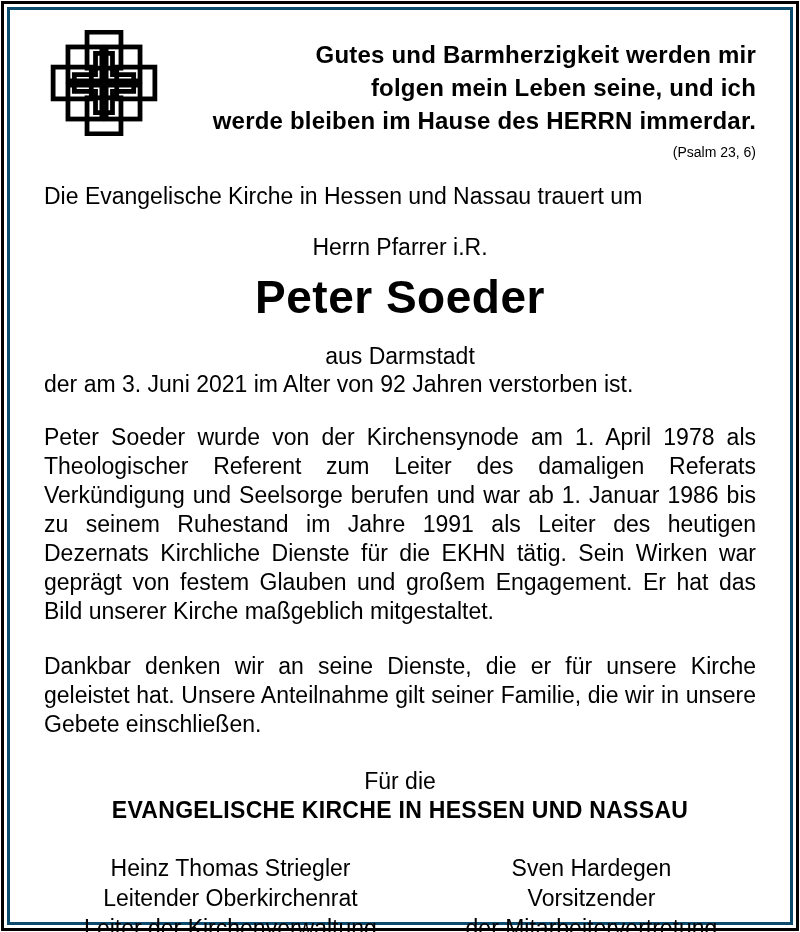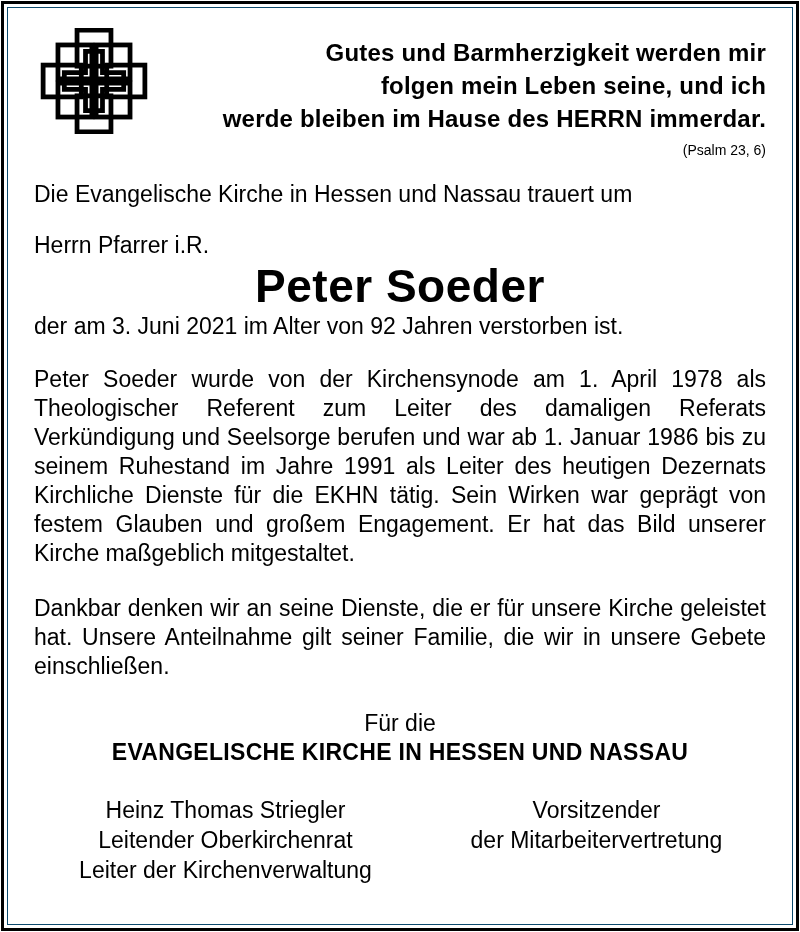--- a/index.html
+++ b/index.html
@@ -11,22 +11,22 @@
     overflow: hidden;
   }
   .outer-frame {
     width: 798px; height: 930px;
     margin: 1px;
     border: 3px solid #000;
     padding: 3px;
   }
   .inner-frame {
     width: 100%; height: 100%;
-    border: 1px solid #0c4a6e;
-    padding: 0 26px;
+    border: 3px solid #0c4a6e;
+    padding: 0 34px;
   }
   
   .header-row {
     display: flex;
     align-items: flex-start;
     margin-top: 20px;
   }
   .logo-wrap { flex: 0 0 auto; margin-left: 4px; }
   .logo-wrap svg { display: block; }
   .quote-block {
@@ -41,22 +41,22 @@
     letter-spacing: 0.2px;
   }
   .quote-source {
     font-weight: normal;
     font-size: 14px;
     line-height: 28px;
     margin-top: 1px;
   }
   
   .intro-line   { font-size: 23px; line-height: 26px; margin-top: 17px; }
-  .title-line   { text-align: left; font-size: 23px; line-height: 26px; margin-top: 25px; }
-  .deceased-name{ text-align: center; font-size: 46px; line-height: 50px; font-weight: bold; margin-top: 3px; letter-spacing: 0.5px; }
+  .title-line   { text-align: center; font-size: 23px; line-height: 26px; margin-top: 25px; }
+  .deceased-name{ text-align: center; font-size: 46px; line-height: 50px; font-weight: bold; margin-top: 12px; letter-spacing: 0.5px; }
   .origin-line  { text-align: center; font-size: 23px; line-height: 26px; margin-top: 21px; }
   .death-line   { font-size: 23px; line-height: 26px; margin-top: 2px; }
   
   .body-para {
     font-size: 23px;
     line-height: 29px;
     text-align: justify;
     margin-top: 26px;
   }
   
@@ -98,34 +98,36 @@
         <div class="quote-line">folgen mein Leben seine, und ich</div>
         <div class="quote-line">werde bleiben im Hause des HERRN immerdar.</div>
         <div class="quote-source">(Psalm 23, 6)</div>
       </div>
     </div>
 
     <div class="intro-line">Die Evangelische Kirche in Hessen und Nassau trauert um</div>
 
     <div class="title-line">Herrn Pfarrer i.R.</div>
     <div class="deceased-name">Peter Soeder</div>
+    <div class="origin-line">aus Darmstadt</div>
     <div class="death-line">der am 3. Juni 2021 im Alter von 92 Jahren verstorben ist.</div>
 
     <div class="body-para">Peter Soeder wurde von der Kirchensynode am 1. April 1978 als Theologischer Referent zum Leiter des damaligen Referats Verkündigung und Seelsorge berufen und war ab 1. Januar 1986 bis zu seinem Ruhestand im Jahre 1991 als Leiter des heutigen Dezernats Kirchliche Dienste für die EKHN tätig. Sein Wirken war geprägt von festem Glauben und großem Engagement. Er hat das Bild unserer Kirche maßgeblich mitgestaltet.</div>
     <div class="body-para">Dankbar denken wir an seine Dienste, die er für unsere Kirche geleistet hat. Unsere Anteilnahme gilt seiner Familie, die wir in unsere Gebete einschließen.</div>
 
     <div class="for-line">Für die</div>
     <div class="org-line">EVANGELISCHE KIRCHE IN HESSEN UND NASSAU</div>
 
     <div class="sig-row">
       <div class="sig-col left">
         <div>Heinz Thomas Striegler</div>
         <div>Leitender Oberkirchenrat</div>
         <div>Leiter der Kirchenverwaltung</div>
       </div>
       <div class="sig-col right">
+        <div>Sven Hardegen</div>
         <div>Vorsitzender</div>
         <div>der Mitarbeitervertretung</div>
       </div>
     </div>
 
   </div>
 </div>
 
 </body></html>

